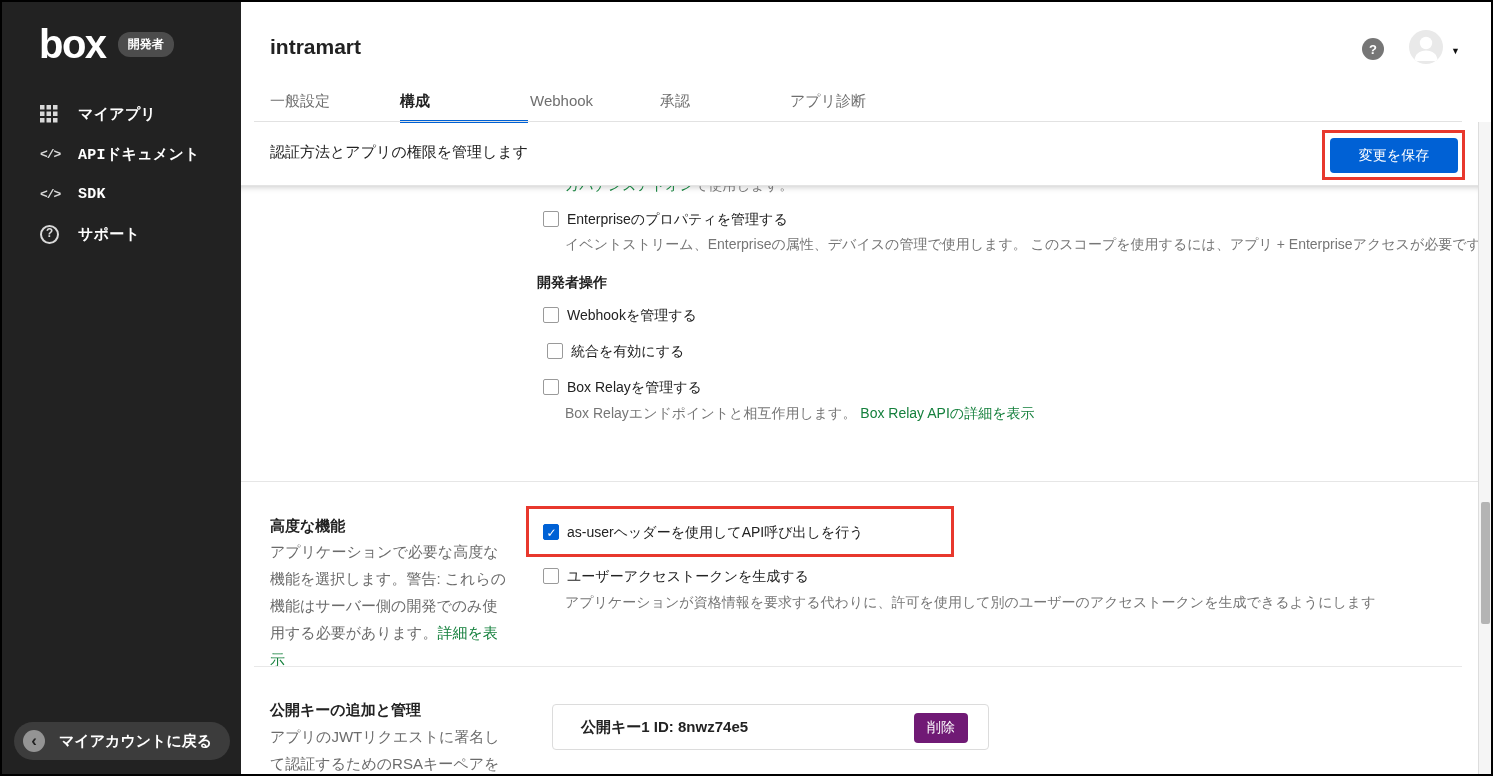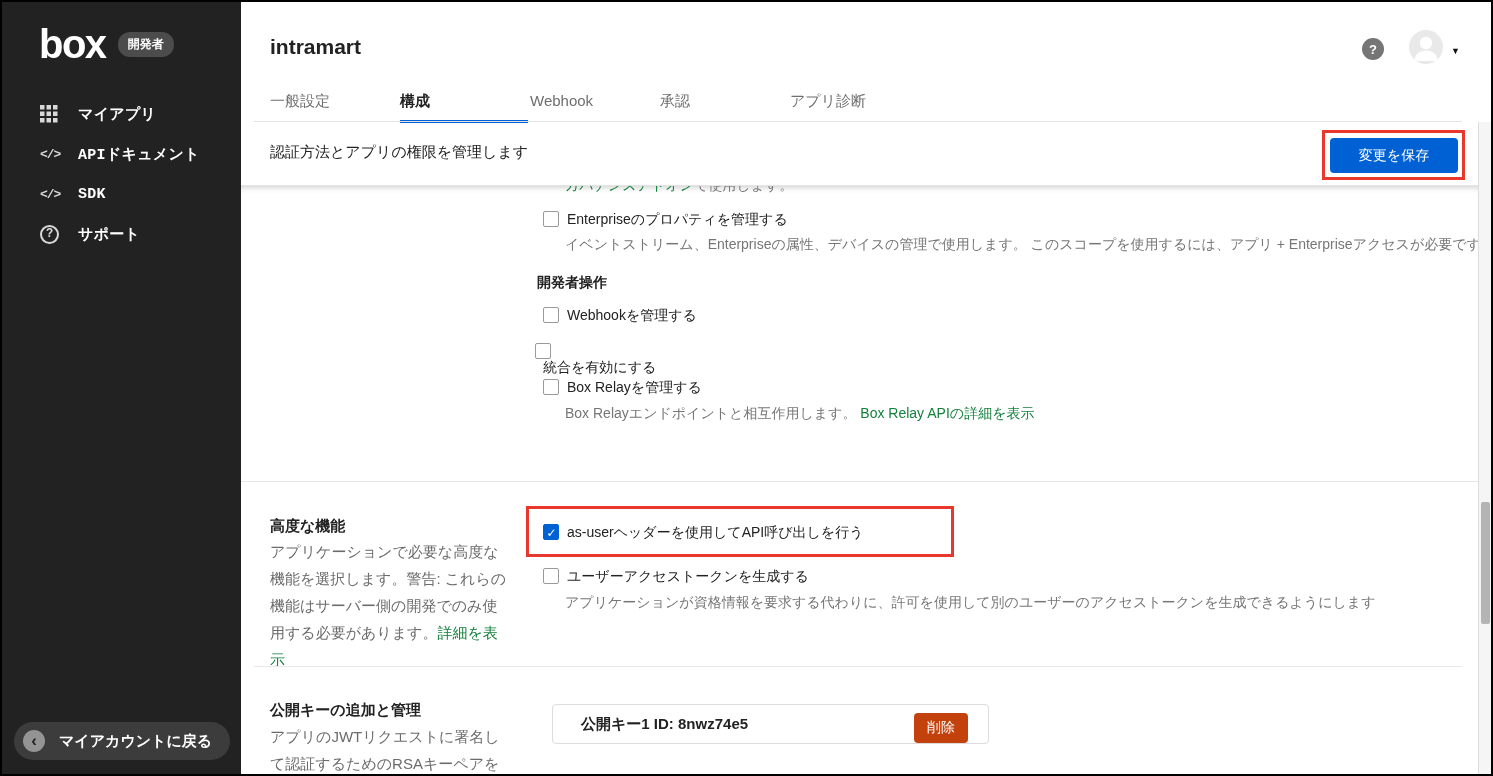--- a/index.html
+++ b/index.html
@@ -54,23 +54,23 @@
   .cb.checked::after { content:"✓"; position:absolute; left:2.5px; top:-0.5px; color:#fff; font-size:12px; font-weight:bold; line-height:16px; }
   .chk-label { margin-left:8px; font-size:14px; color:#222; white-space:nowrap; }
   .desc { position:absolute; left:324px; font-size:14px; color:#767676; white-space:nowrap; }
   .group-heading { position:absolute; left:296px; font-size:14px; font-weight:bold; color:#222; }
 
   .section-divider { position:absolute; left:13px; width:1208px; height:1px; background:#e8e8e8; }
   .col-title { position:absolute; left:29px; font-size:15px; font-weight:bold; color:#222; }
   .col-text { position:absolute; left:29px; width:238px; font-size:15px; line-height:27px; color:#6b6b6b; }
 
   
-  .key-row { position:absolute; left:311px; top:702px; width:437px; height:40px; border:1px solid #dcdcdc; border-radius:4px; background:#fff; display:flex; align-items:center; }
+  .key-row { position:absolute; left:311px; top:702px; width:437px; height:46px; border:1px solid #dcdcdc; border-radius:4px; background:#fff; display:flex; align-items:center; }
   .key-label { margin-left:28px; font-size:15px; font-weight:bold; color:#222; }
-  .delete-btn { position:absolute; right:20px; top:8px; height:30px; padding:0 13px; background:#c2410c; color:#fff; font-size:14px; border:none; border-radius:4px; cursor:pointer; font-family:inherit; }
+  .delete-btn { position:absolute; right:20px; top:8px; height:30px; padding:0 13px; background:#701a75; color:#fff; font-size:14px; border:none; border-radius:4px; cursor:pointer; font-family:inherit; }
 
   
   .scrollbar { position:absolute; right:0; top:120px; bottom:0; width:13px; background:#f5f5f5; border-left:1px solid #ddd; }
   .scroll-thumb { position:absolute; left:2px; top:380px; width:9px; height:122px; background:#b4b4b4; border-radius:2px; cursor:pointer; }
 
   .grid-icon-svg rect { fill:#d9d9d9; }
 </style>
 </head>
 <body>
 
@@ -155,21 +155,21 @@
       </div>
       <div class="desc" style="top:50px;">イベントストリーム、Enterpriseの属性、デバイスの管理で使用します。 このスコープを使用するには、アプリ + Enterpriseアクセスが必要です。</div>
 
       <div class="group-heading" style="top:88px;">開発者操作</div>
 
       <div class="chk-row" style="left:302px; top:121px;">
         <span class="cb"></span>
         <span class="chk-label">Webhookを管理する</span>
       </div>
 
-      <div class="chk-row" style="left:294px; top:157px;flex-direction:column;">
+      <div class="chk-row" style="left:306px; top:157px;">
         <span class="cb"></span>
         <span class="chk-label">統合を有効にする</span>
       </div>
 
       <div class="chk-row" style="left:302px; top:193px;">
         <span class="cb"></span>
         <span class="chk-label">Box Relayを管理する</span>
       </div>
       <div class="desc" style="top:219px;">
         <span>Box Relayエンドポイントと相互作用します。</span> <span class="link">Box Relay APIの詳細を表示</span>

